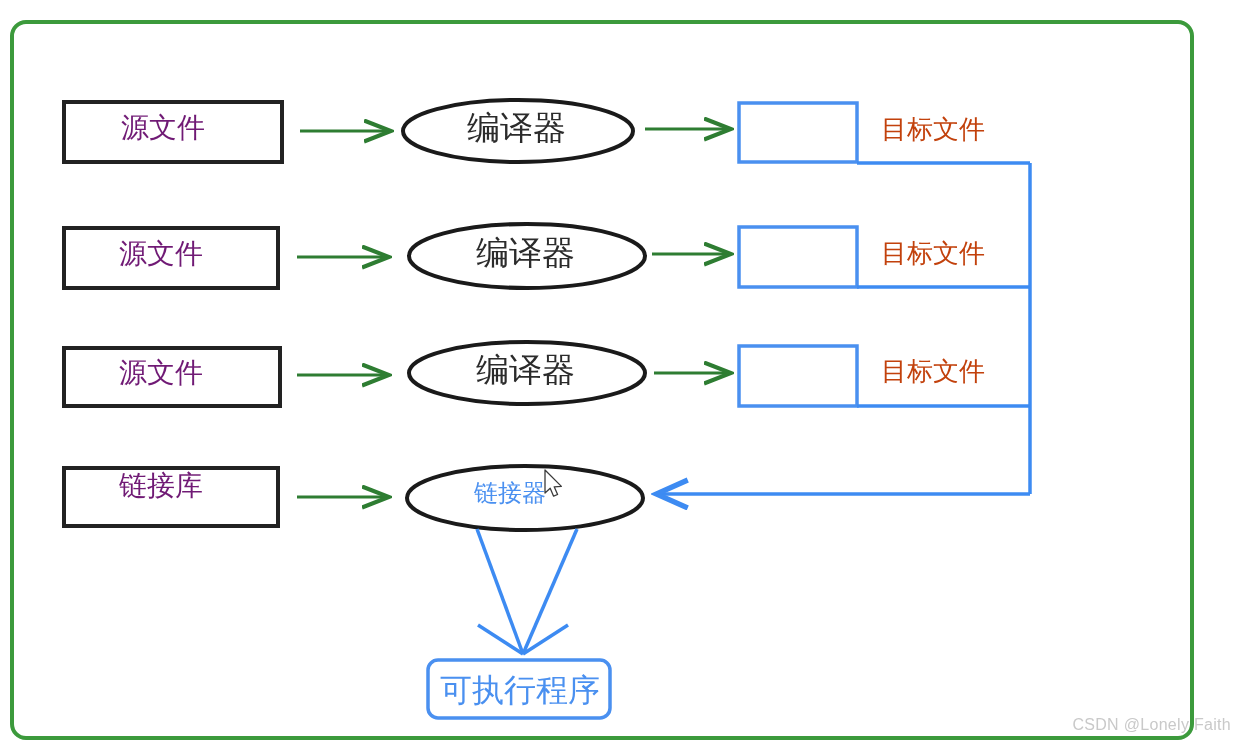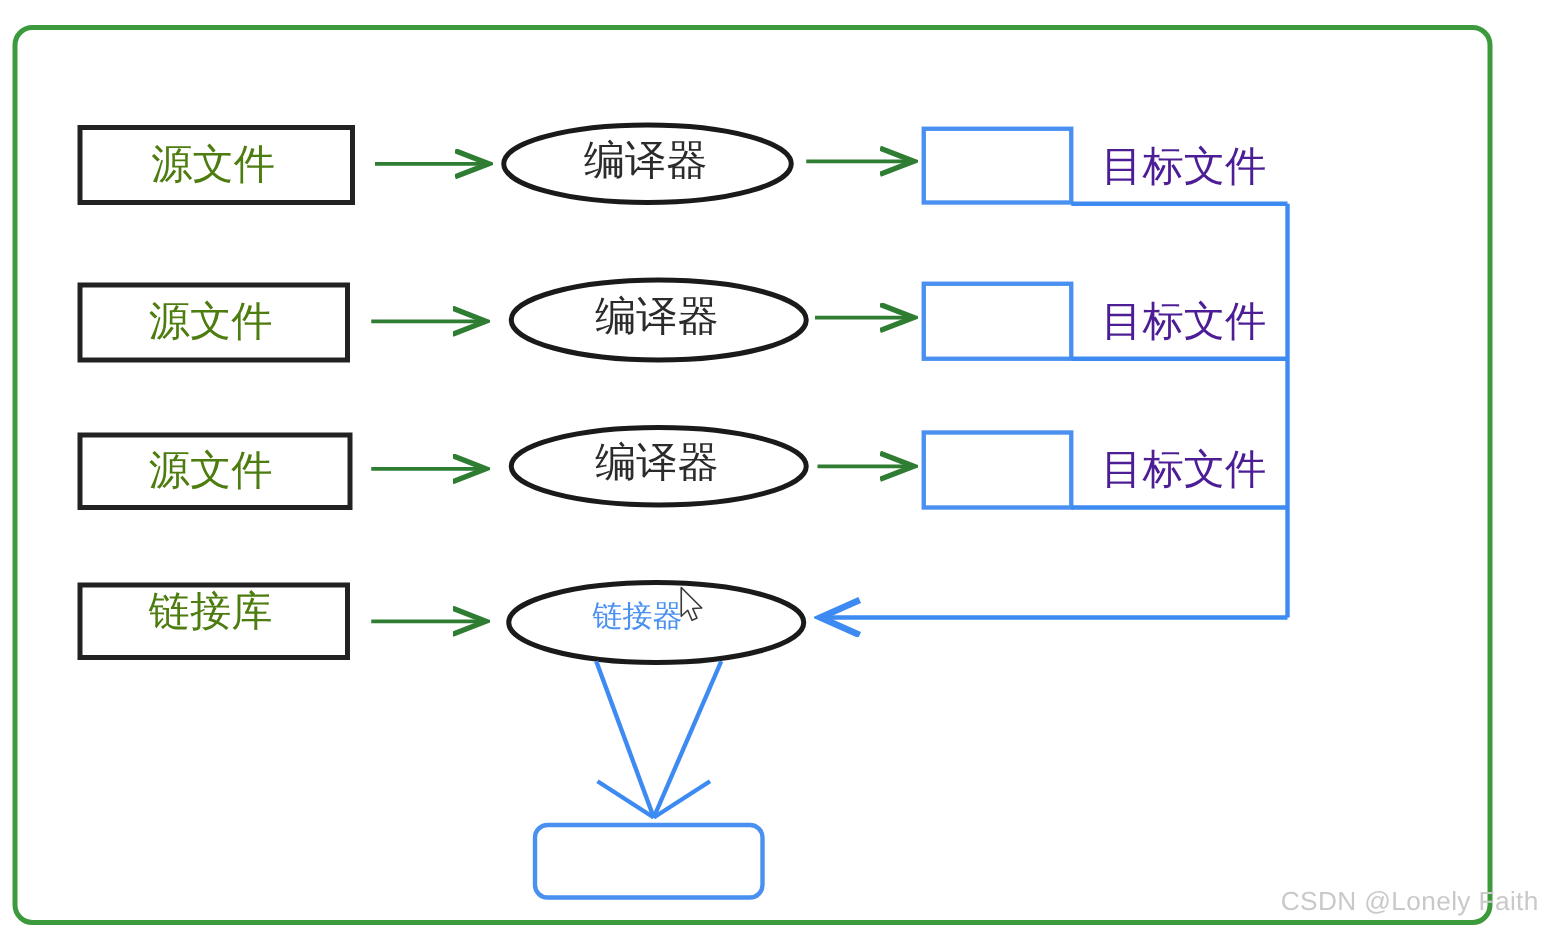--- a/index.html
+++ b/index.html
@@ -24,49 +24,49 @@
     width: 1243px;
     height: 740px;
   }
   .lbl {
     position: absolute;
     white-space: nowrap;
     line-height: 1;
     pointer-events: none;
   }
   .lbl-src {
-    font-size: 33px;
-    color: #4d7c0f;
+    font-size: 28px;
+    color: #701a75;
     font-family: "DejaVu Sans", sans-serif;
   }
   .lbl-comp {
     font-size: 33px;
     color: #2b2b2b;
     font-family: Liberation Mono, monospace;
   }
   .lbl-link {
     font-size: 24px;
     color: #4a90f0;
     font-family: "DejaVu Sans", sans-serif;
   }
   .lbl-obj {
-    font-size: 33px;
-    color: #4c1d95;
+    font-size: 26px;
+    color: #c2410c;
     font-family: "DejaVu Sans", sans-serif;
   }
   .lbl-exe {
     font-size: 32px;
     color: #4a90f0;
     font-family: "DejaVu Sans", sans-serif;
   }
   .watermark {
     position: absolute;
     right: 12px;
     bottom: 6px;
-    font-size: 21px;
+    font-size: 16px;
     color: #c9c9c9;
     font-family: "Liberation Sans", sans-serif;
     letter-spacing: 0.3px;
     white-space: nowrap;
   }
   .cursor-layer {
     position: absolute;
     left: 0; top: 0;
     width: 1243px; height: 740px;
     pointer-events: none;
@@ -133,20 +133,21 @@
   <div class="lbl lbl-comp" style="left:476px; top:239px;">编译器</div>
   <div class="lbl lbl-obj" style="left:881px; top:240px;">目标文件</div>
 
   <div class="lbl lbl-src" style="left:119px; top:359px;">源文件</div>
   <div class="lbl lbl-comp" style="left:476px; top:356px;">编译器</div>
   <div class="lbl lbl-obj" style="left:881px; top:358px;">目标文件</div>
 
   <div class="lbl lbl-src" style="left:119px; top:472px;">链接库</div>
   <div class="lbl lbl-link" style="left:474px; top:481px;">链接器</div>
 
+  <div class="lbl lbl-exe" style="left:440px; top:674px;">可执行程序</div>
 
   <svg class="cursor-layer" viewBox="0 0 1243 740" xmlns="http://www.w3.org/2000/svg">
     <g transform="translate(545,470)">
       <path d="M0,0 L0,23 L5.2,18.2 L8.6,26.2 L12.6,24.5 L9.2,16.8 L16.4,16.4 Z" fill="#ffffff" stroke="#3a3a3a" stroke-width="1.3" stroke-linejoin="round"></path>
     </g>
   </svg>
 
   <div class="watermark">CSDN @Lonely Faith</div>
 
 </div>

